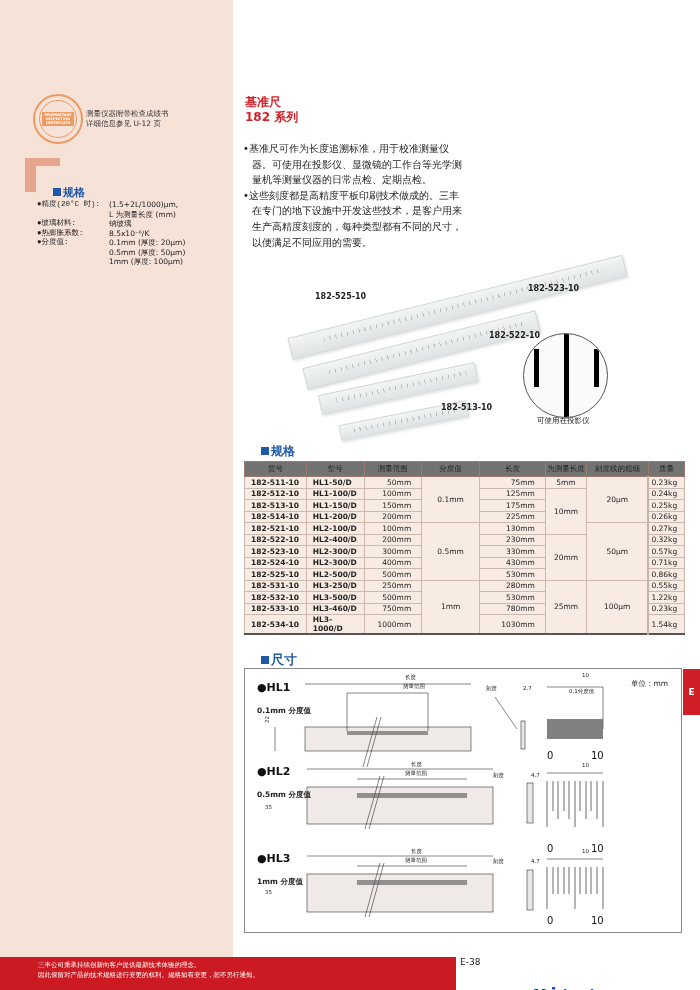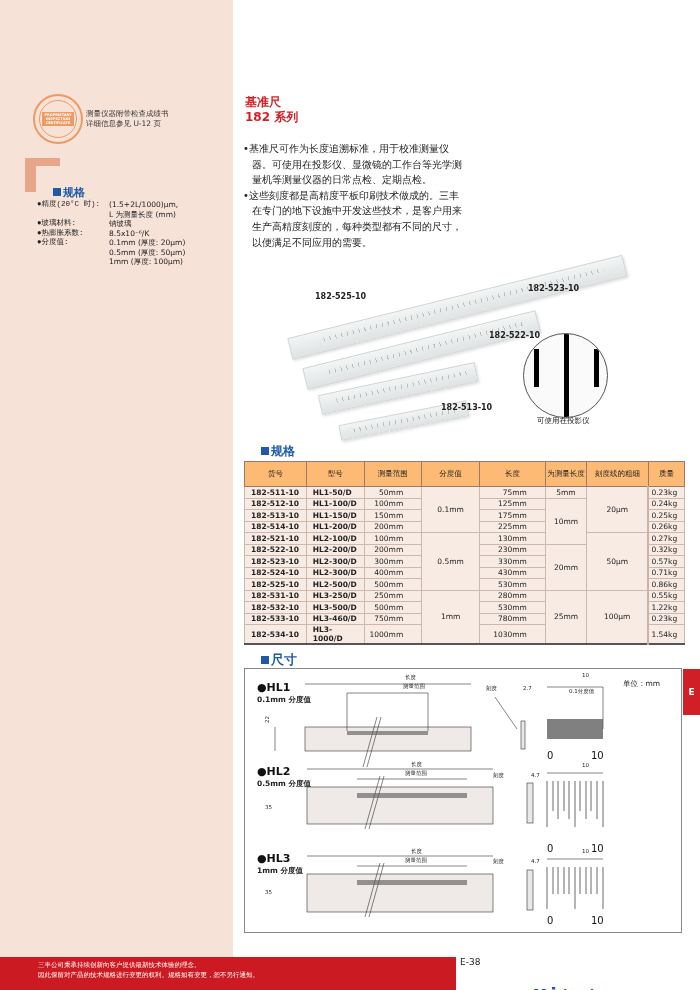--- a/index.html
+++ b/index.html
@@ -22,33 +22,33 @@
   .photo { position: absolute; left: 280px; top: 260px; width: 340px; height: 185px; }
   .ruler { position: absolute; background: linear-gradient(180deg, #f3f5f5, #dfe3e3); border: 1px solid #cfd4d4; transform-origin: left center; box-shadow: 1px 2px 3px rgba(0,0,0,0.12); }
   .ruler .ticks { position: absolute; left: 10%; right: 6%; top: 35%; height: 4px; background: repeating-linear-gradient(90deg, #b8bdbd 0 1px, transparent 1px 6px); }
   .photo-label { position: absolute; font-size: 8px; font-weight: bold; color: #222; }
   .mag { position: absolute; left: 523px; top: 333px; width: 85px; height: 85px; border-radius: 50%; border: 1px solid #555; background: #fafafa; overflow: hidden; }
   .mag .bar { position: absolute; background: #000; }
   .mag-caption { position: absolute; left: 537px; top: 416px; font-size: 7.5px; color: #222; }
   .spec-title { position: absolute; left: 245px; top: 443px; }
   .spec-title .section-title { font-size: 12px; }
   table.spec { position: absolute; left: 244px; top: 461px; width: 441px; border-collapse: collapse; font-size: 7.5px; }
-  table.spec th { background: #fdba74; color: #222; font-weight: normal; height: 25px; border: 1px solid #9a7a6a; }
+  table.spec th { background: #737373; color: #222; font-weight: normal; height: 15px; border: 1px solid #9a7a6a; }
   table.spec td { background: #f8ebe4; height: 11.5px; text-align: center; border: 1px solid #cdb8ae; padding: 0 2px; }
   table.spec td.b { font-weight: bold; text-align: left; padding-left: 6px; }
-  table.spec td.r { text-align: right; padding-right: 18px; }
+  table.spec td.r { text-align: right; padding-right: 10px; }
   table.spec td.w { text-align: left; padding-left: 2px; border-left: 2px solid #c9b2a7; }
   table.spec { border-bottom: 2px solid #555; }
   .dim-title { position: absolute; left: 245px; top: 651px; }
   .dim-title .section-title { font-size: 13px; }
   .dim-box { position: absolute; left: 244px; top: 668px; width: 438px; height: 265px; border: 1px solid #888; background: #fff; }
   .variant { position: absolute; left: 12px; }
   .variant .name { font-size: 11px; font-weight: bold; color: #111; }
-  .variant .sub { font-size: 7.5px; font-weight: bold; color: #222; margin-top: 1px; }
-  .unit { position: absolute; right: 21px; top: 10px; font-size: 7.5px; color: #222; }
+  .variant .sub { font-size: 7.5px; font-weight: bold; color: #222; margin-top: 12px; }
+  .unit { position: absolute; right: 13px; top: 10px; font-size: 7.5px; color: #222; }
   .drawing { position: absolute; }
   .e-tab { position: absolute; left: 683px; top: 669px; width: 17px; height: 46px; background: #d01f26; color: #fff; font-size: 9px; font-weight: bold; display: flex; align-items: center; justify-content: center; }
   .footer-band { position: absolute; left: 0; top: 957px; width: 456px; height: 33px; background: #cc1a22; }
   .footer-text { position: absolute; left: 38px; top: 960px; font-size: 6.5px; line-height: 10px; color: #fff; white-space: pre-line; }
   .page-num { position: absolute; left: 460px; top: 957px; font-size: 9px; color: #222; }
   .logo { position: absolute; left: 533px; top: 947px; font-size: 23px; font-weight: bold; color: #1d4ed8; letter-spacing: -0.5px; font-family: Liberation Mono, monospace; margin-top: 39px; }
 </style>
 </head>
 <body>
 
@@ -178,21 +178,21 @@
       <td class="b">182-521-10</td>
       <td class="b">HL2-100/D</td>
       <td class="r">100mm</td>
       <td rowspan="5">0.5mm</td>
       <td class="r">130mm</td>
       <td rowspan="5">50μm</td>
       <td class="w">0.27kg</td>
     </tr>
     <tr>
       <td class="b">182-522-10</td>
-      <td class="b">HL2-200/D</td>
+      <td class="b">HL2-400/D</td>
       <td class="r">200mm</td>
       <td class="r">230mm</td>
       <td rowspan="4">20mm</td>
       <td class="w">0.32kg</td>
     </tr>
     <tr>
       <td class="b">182-523-10</td>
       <td class="b">HL2-300/D</td>
       <td class="r">300mm</td>
       <td class="r">330mm</td>

